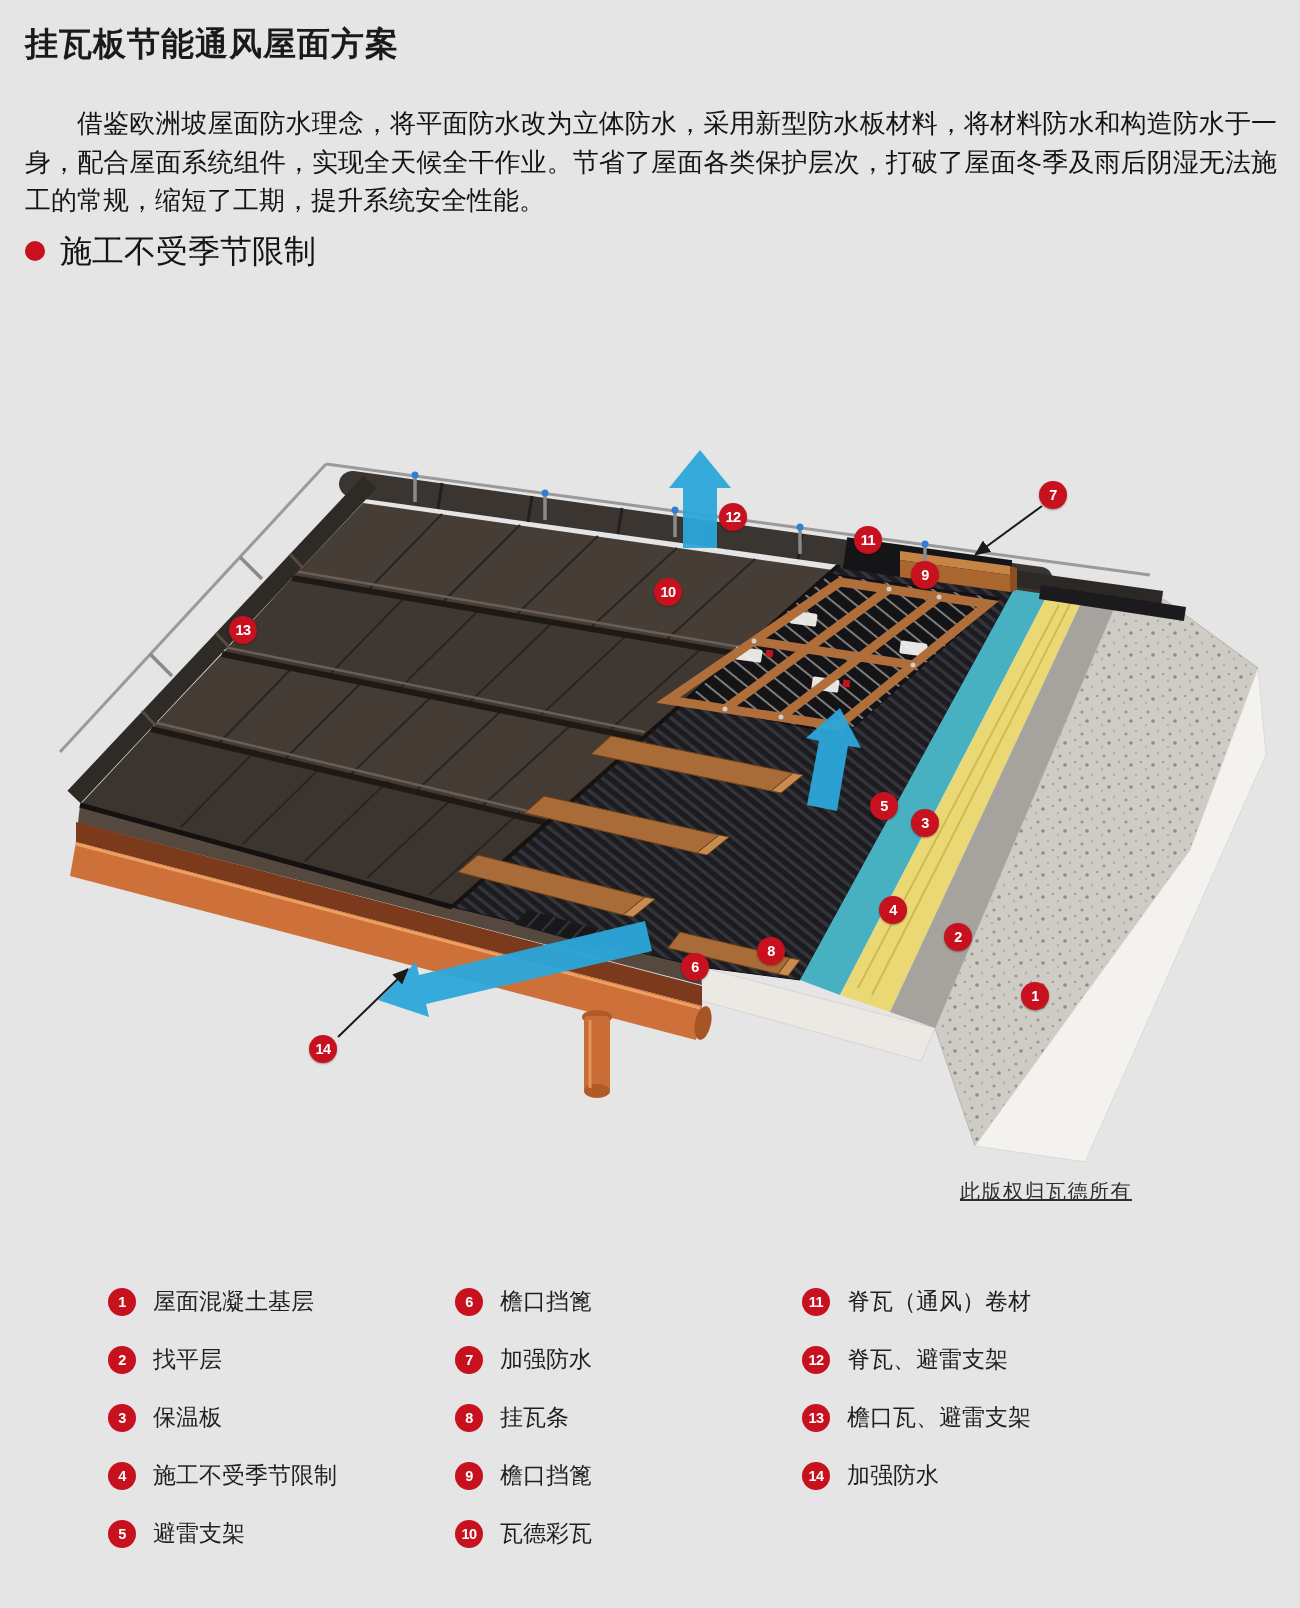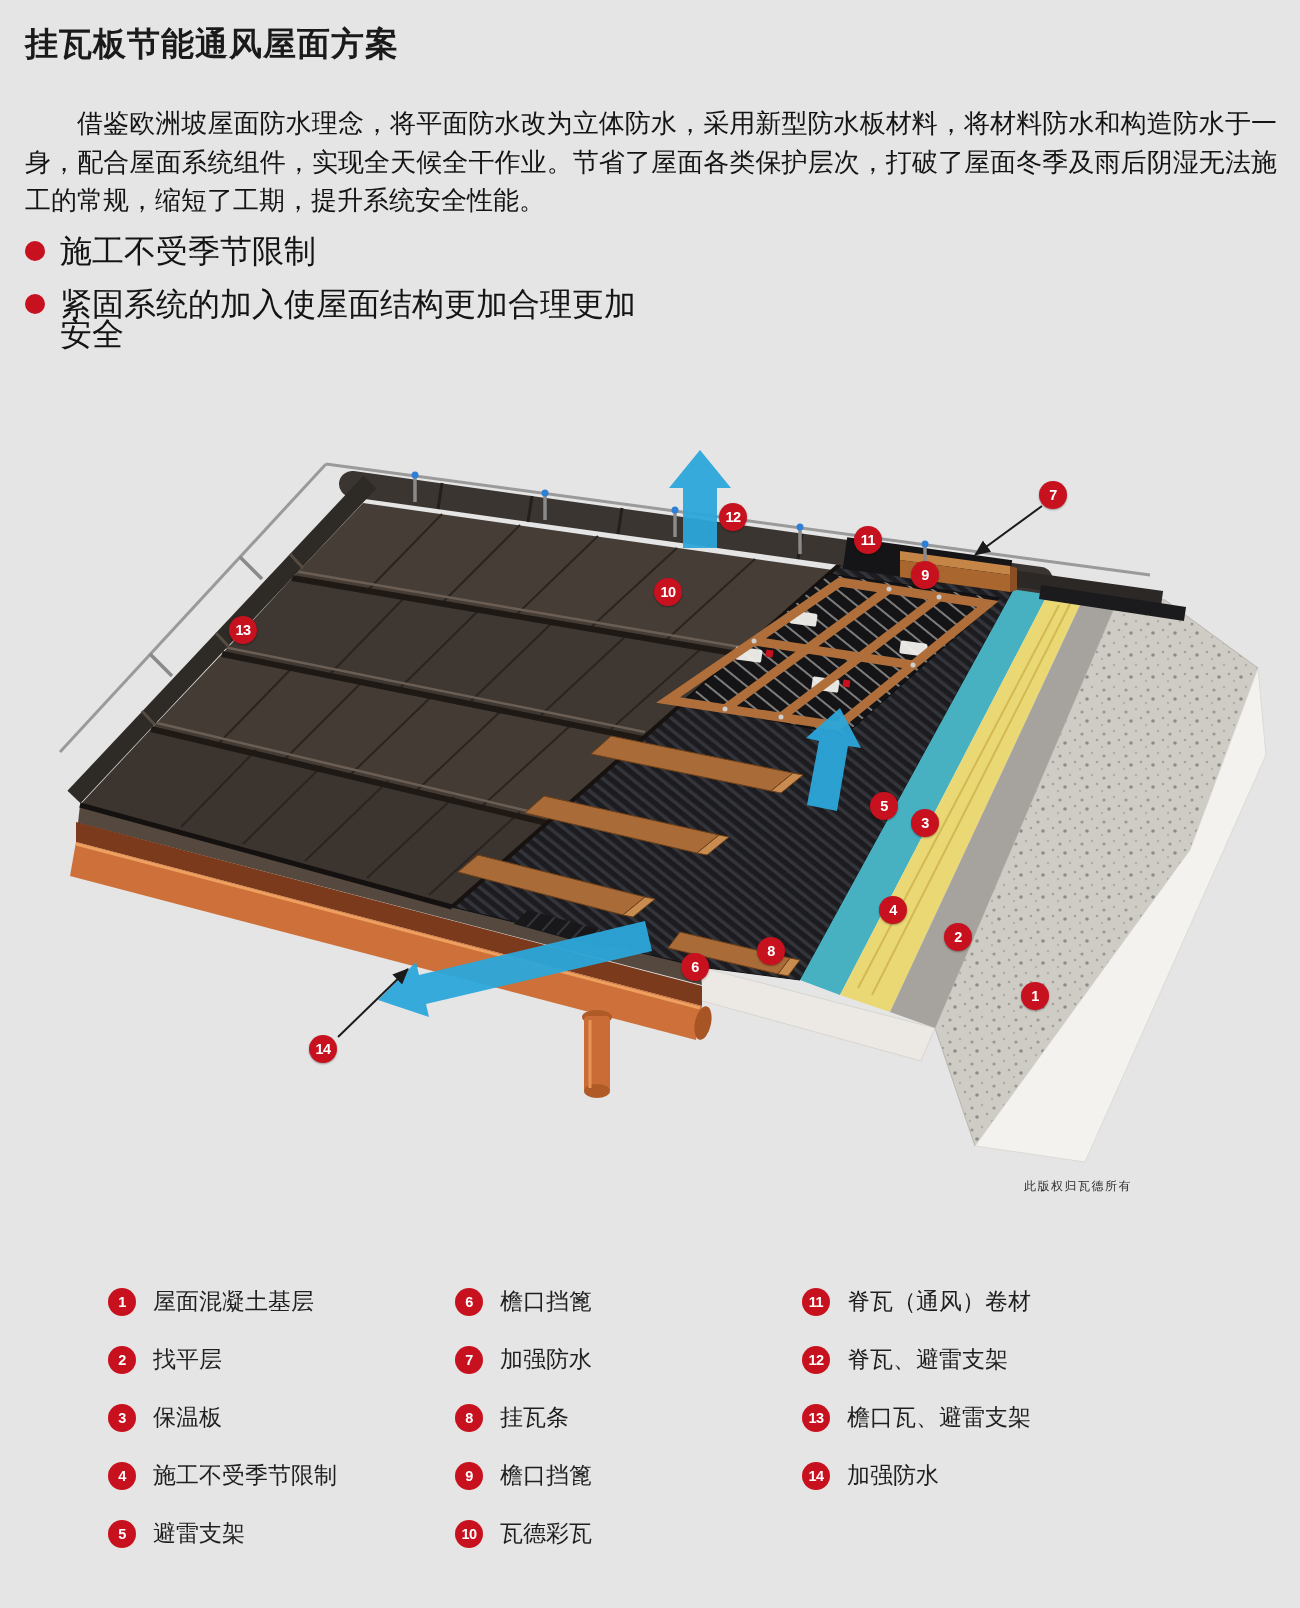--- a/index.html
+++ b/index.html
@@ -16,21 +16,21 @@
          text-align:justify;text-indent:2em;color:#141414;}
   .bullets-left{position:absolute;top:236px;left:25px;width:620px;}
   .bullets-right{position:absolute;top:236px;left:688px;width:402px;}
   .bullet-row{display:flex;align-items:flex-start;margin-bottom:23px;font-size:32px;line-height:30px;color:#141414;font-family:Liberation Serif, serif;}
   .bullets-right .bullet-row{line-height:43px;margin-bottom:0;}
   .dot{width:20px;height:20px;border-radius:50%;background:var(--red);flex:0 0 20px;margin:5px 15px 0 0;}
   .bullets-right .dot{margin-top:12px;}
 
   .diagram{position:absolute;top:420px;left:0;width:1300px;height:790px;}
   .diagram svg{position:absolute;left:0;top:0;}
-  .copyright{position:absolute;right:168px;top:758px;font-size:12px;letter-spacing:1.5px;color:#2e2e2e;}
+  .copyright{position:absolute;right:168px;top:758px;font-size:20px;letter-spacing:1.5px;color:#2e2e2e;text-decoration:underline;}
 
   .badge{
     width:28px;height:28px;border-radius:50%;background:var(--red);color:#fff;
     font-size:14.5px;font-weight:bold;display:flex;align-items:center;justify-content:center;
     letter-spacing:-0.5px;box-sizing:border-box;
   }
   .callout{position:absolute;box-shadow:0 1px 2px rgba(0,0,0,.35);}
 
   .legend{position:absolute;top:1286px;left:108px;display:grid;grid-template-columns:347px 347px auto;align-items:start;}
   .legend-col{display:flex;flex-direction:column;}
@@ -43,24 +43,20 @@
 <div class="page">
 
   <div class="title">挂瓦板节能通风屋面方案</div>
 
   <div class="intro">借鉴欧洲坡屋面防水理念，将平面防水改为立体防水，采用新型防水板材料，将材料防水和构造防水于一身，配合屋面系统组件，实现全天候全干作业。节省了屋面各类保护层次，打破了屋面冬季及雨后阴湿无法施工的常规，缩短了工期，提升系统安全性能。</div>
 
   <div class="bullets-left">
     <div class="bullet-row">
       <span class="dot"></span>
       <span>施工不受季节限制</span>
-    </div>
-    <div class="bullet-row">
-      <span class="dot"></span>
-      <span>紧固系统的加入使屋面结构更加合理更加安全</span>
     </div>
   </div>
 
 
   <div class="diagram">
     <svg width="1300" height="790" viewBox="0 0 1300 790">
       <defs>
         <pattern id="speck" width="22" height="22" patternUnits="userSpaceOnUse">
           <rect width="22" height="22" fill="#cfccc6"></rect>
           <circle cx="4" cy="6" r="1.6" fill="#9a968f"></circle>

